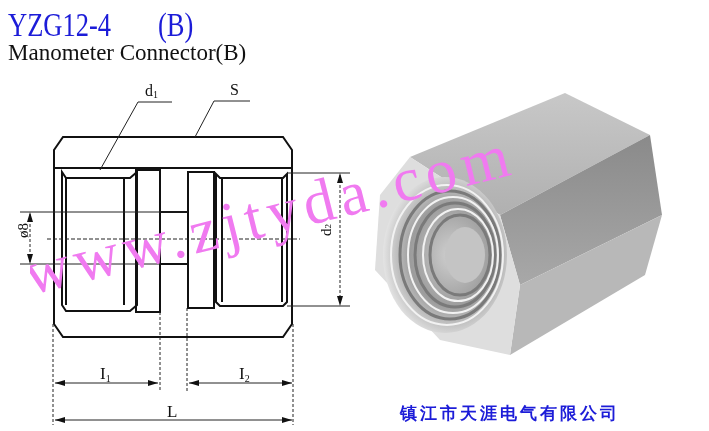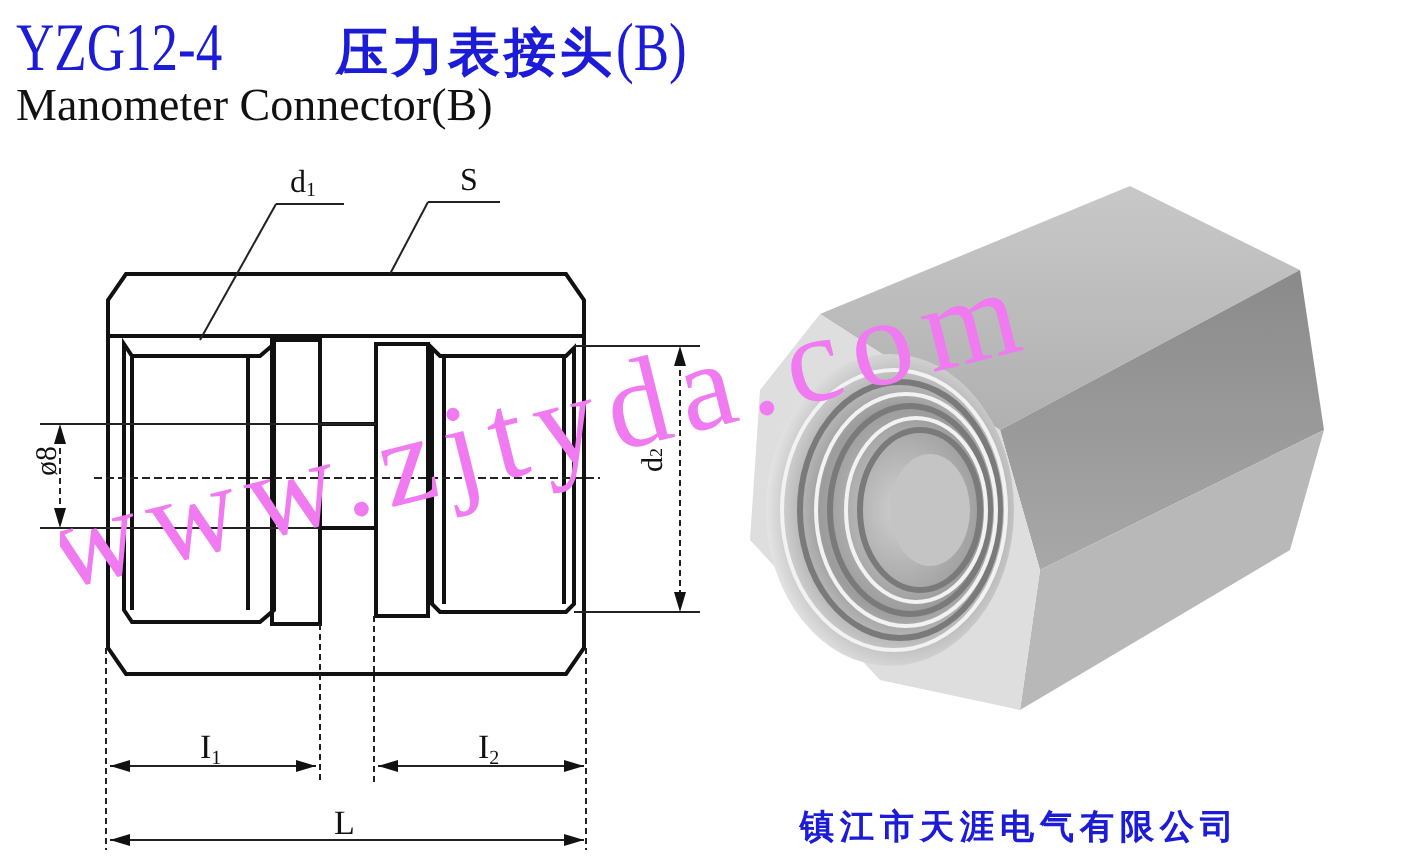--- a/index.html
+++ b/index.html
@@ -13,21 +13,20 @@
     .photo { position: absolute; left: 370px; top: 85px; }
     .watermark { position: absolute; left: 30px; top: 110px; width: 680px; height: 200px; pointer-events: none; }
     .company { position: absolute; left: 400px; top: 402px; font-family: Liberation Serif, serif; font-weight: bold; font-size: 17px; color: #1c1cd8; letter-spacing: 3px; white-space: nowrap; text-align: center; }
     .lbl { font-family: "Liberation Serif", serif; fill: #111; }
   </style>
 </head>
 <body>
 
 <div class="title-line">
   <span class="model">YZG12-4</span>
-  <span class="cn-title">压力表接头</span>
   <span class="suffix">(B)</span>
 </div>
 <div class="subtitle">Manometer Connector(B)</div>
 
 <svg class="drawing" width="370" height="356" viewBox="0 75 370 356" xmlns="http://www.w3.org/2000/svg">
   <g stroke="#111" fill="none" stroke-width="2">
 
     <path d="M63,137 L283,137 L292,150 L292,168 L54,168 L54,150 Z"></path>
     <path d="M54,168 L54,324 L63,337 L283,337 L292,324 L292,168"></path>
     <line x1="54" y1="168" x2="54" y2="324"></line>

